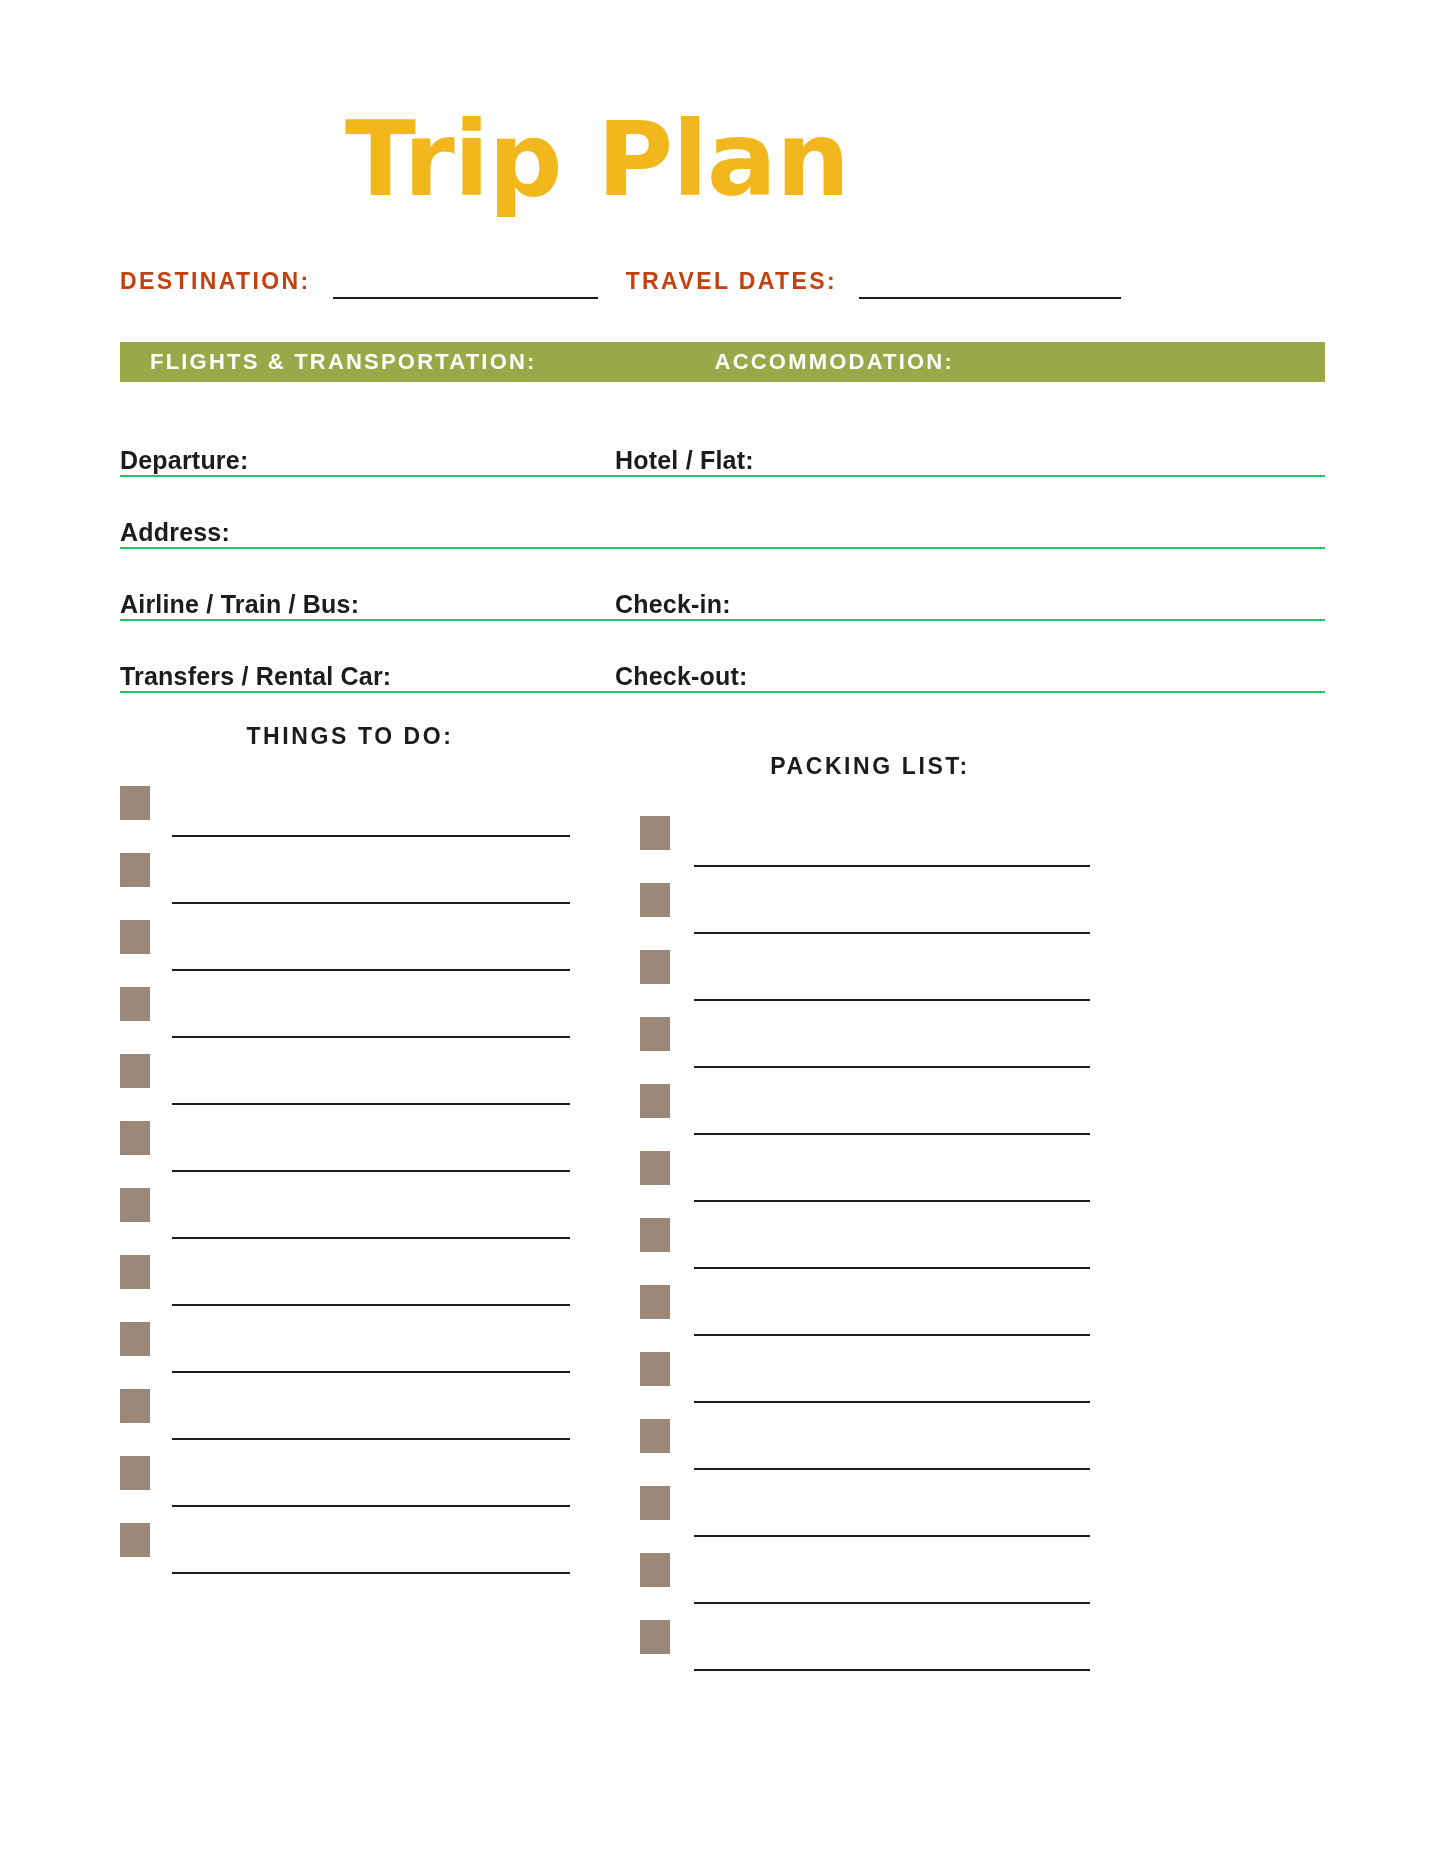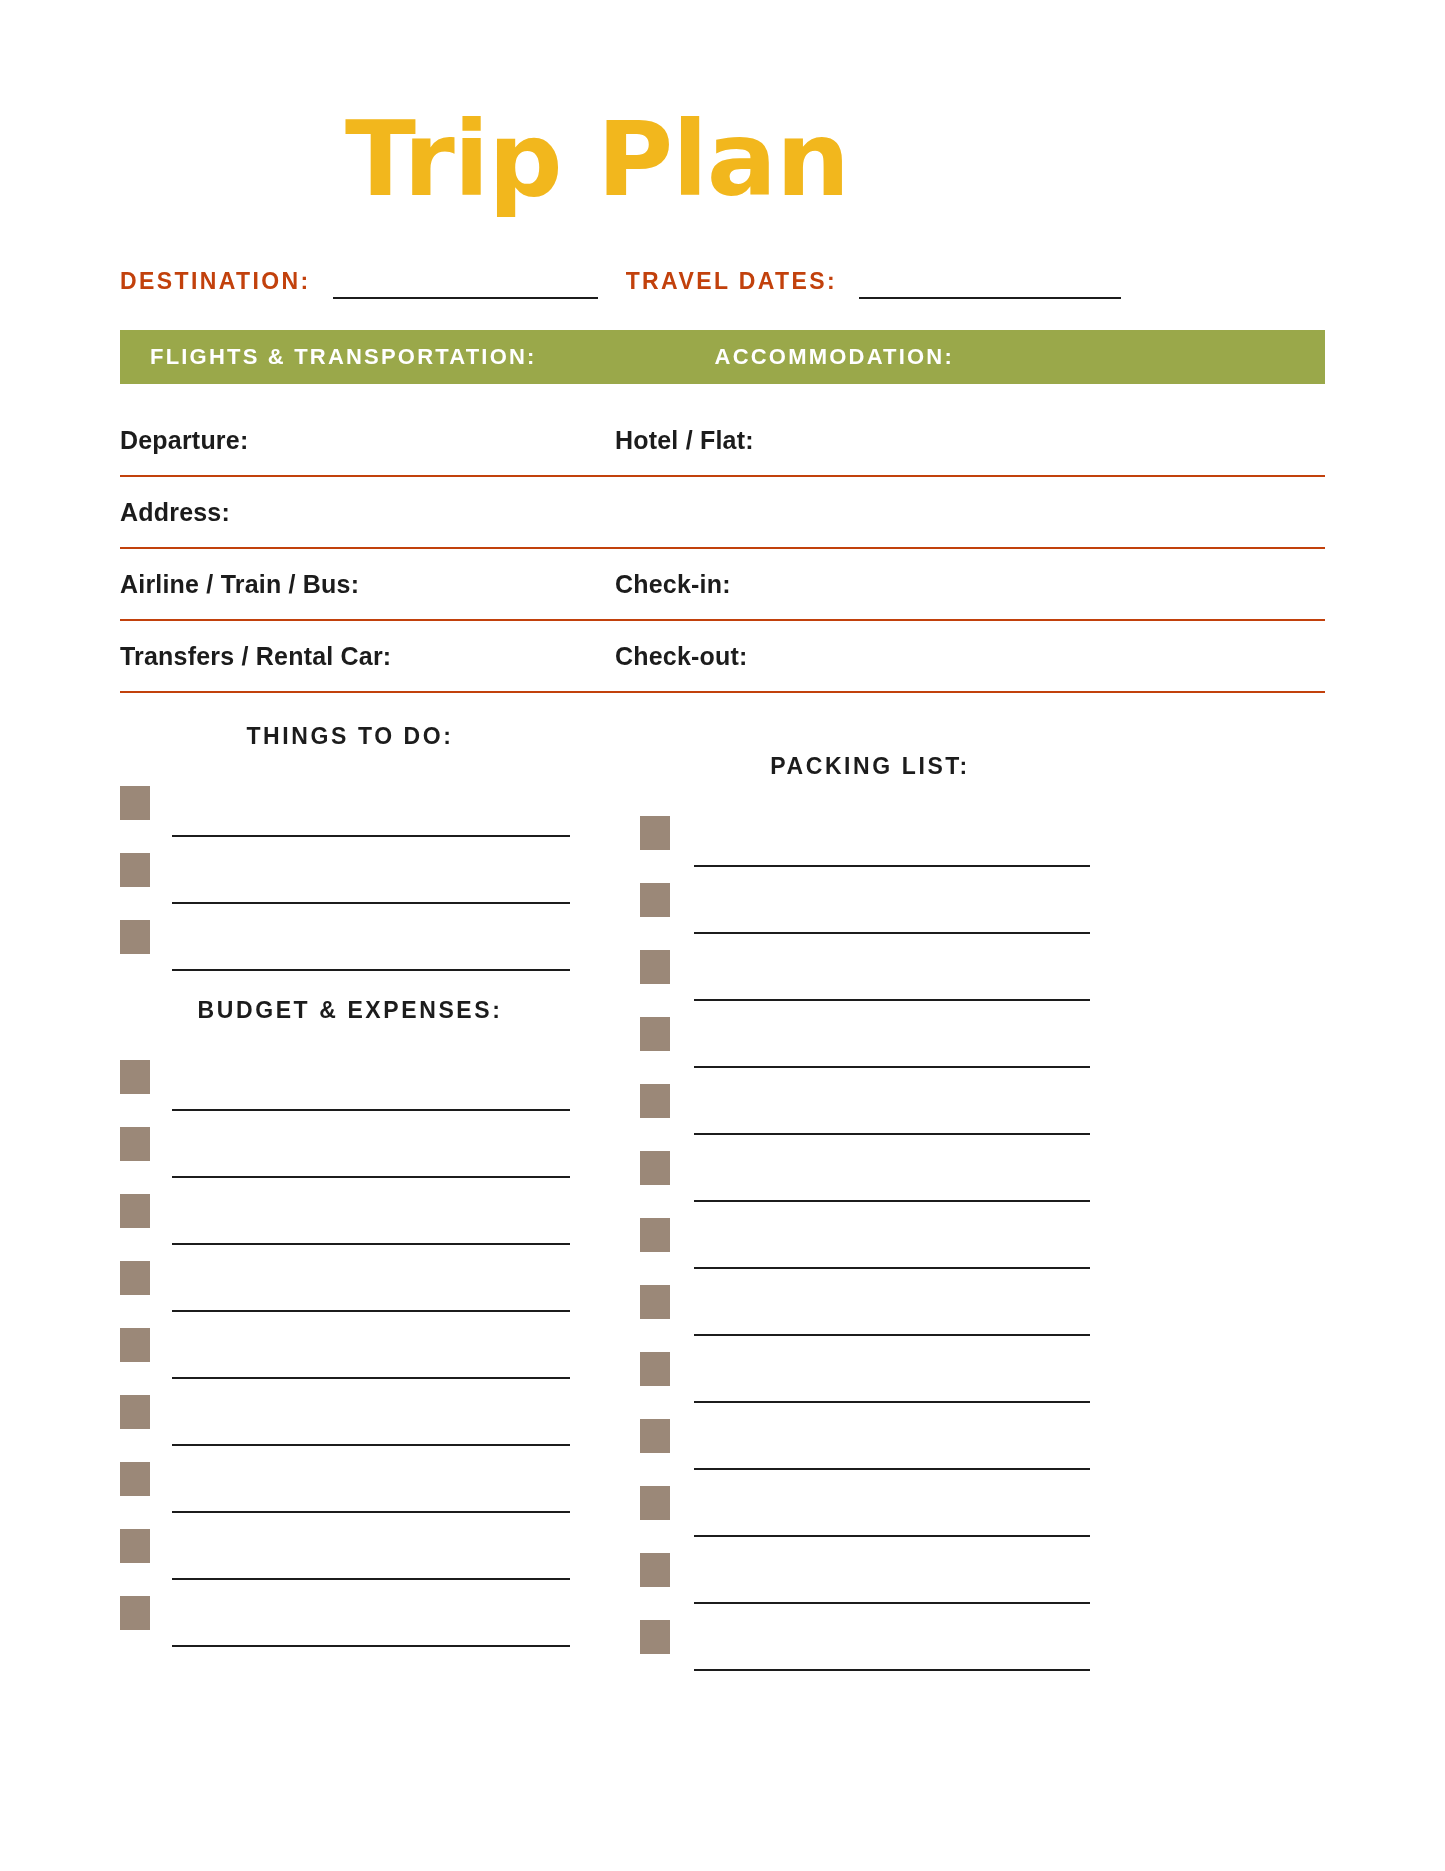--- a/index.html
+++ b/index.html
@@ -61,23 +61,23 @@
     height: 30px;
   }
   .tf-rule.dest { width: 265px; margin-left: 22px; }
   .tf-gap { width: 28px; }
   .tf-rule.dates { width: 262px; margin-left: 22px; }
 
   
   .greenbar {
     position: absolute;
     left: 120px;
-    top: 330px;
+    top: 342px;
     width: 1205px;
-    height: 54px;
+    height: 40px;
     background: #9aa84a;
     display: flex;
     align-items: center;
   }
   .greenbar-cell {
     font-size: 22px;
     font-weight: 700;
     letter-spacing: 2.2px;
     color: #ffffff;
     white-space: nowrap;
@@ -88,21 +88,22 @@
   
   .rows {
     position: absolute;
     left: 120px;
     top: 405px;
     width: 1205px;
   }
   .row {
     display: flex;
     height: 70px;
-    border-bottom: 2px solid #c2410c;
+    border-bottom: 2px solid #22c55e;
+    align-items: flex-end;
   }
   .row .cell {
     display: flex;
     align-items: center;
     font-size: 25px;
     font-weight: 700;
     color: #1c1c1c;
     letter-spacing: 0.2px;
   }
   .row .cell.left  { width: 495px; }
@@ -203,21 +204,20 @@
         <div class="check-row">
           <span class="check-box"></span>
           <span class="check-line"></span>
         </div>
         <div class="check-row">
           <span class="check-box"></span>
           <span class="check-line"></span>
         </div>
       </div>
 
-    <div class="sec-title budget">BUDGET &amp; EXPENSES:</div>
     <div id="budget-list">
         <div class="check-row">
           <span class="check-box"></span>
           <span class="check-line"></span>
         </div>
         <div class="check-row">
           <span class="check-box"></span>
           <span class="check-line"></span>
         </div>
         <div class="check-row">

